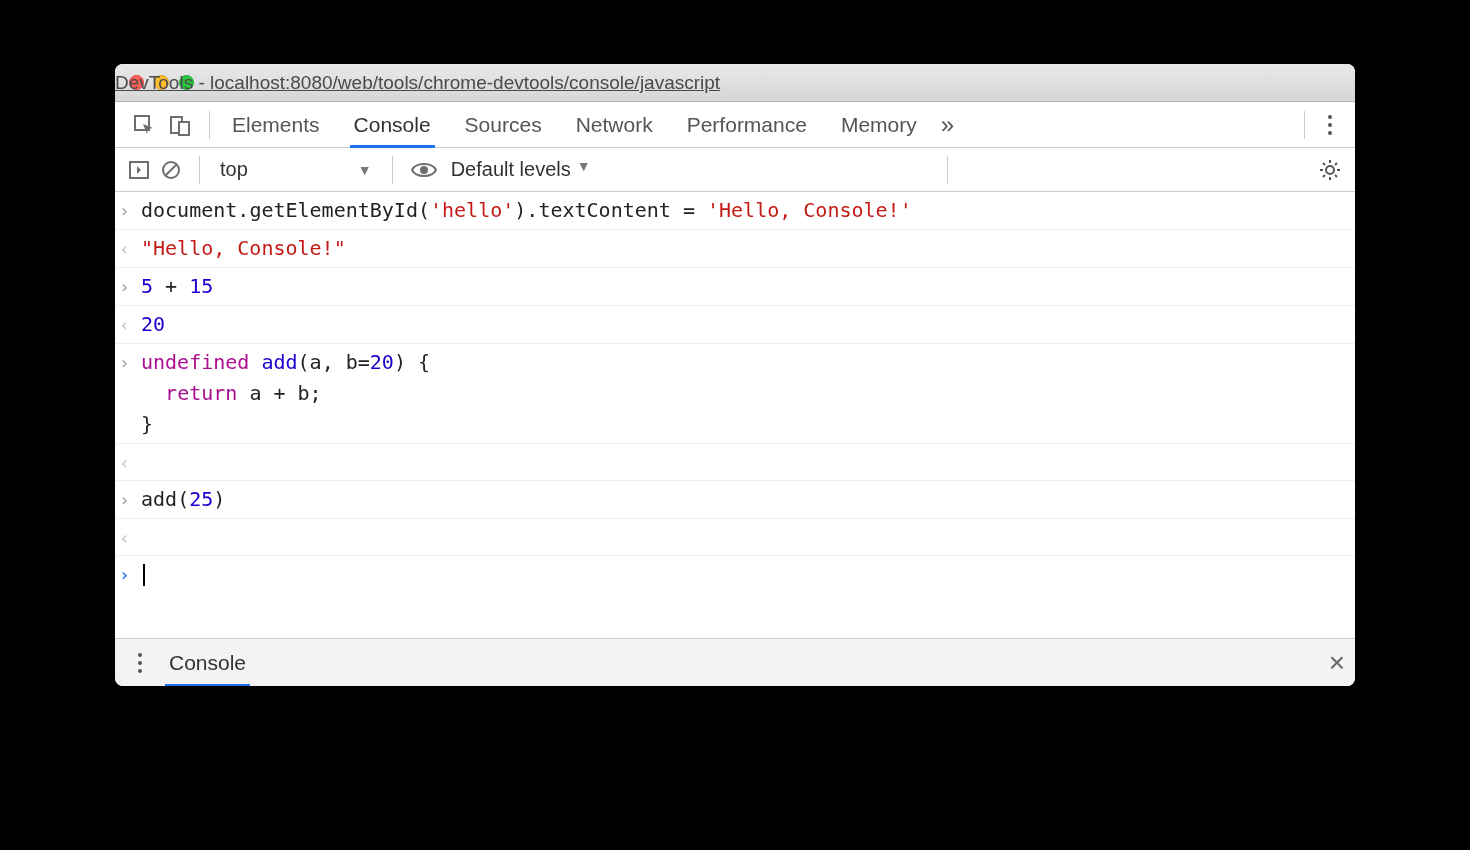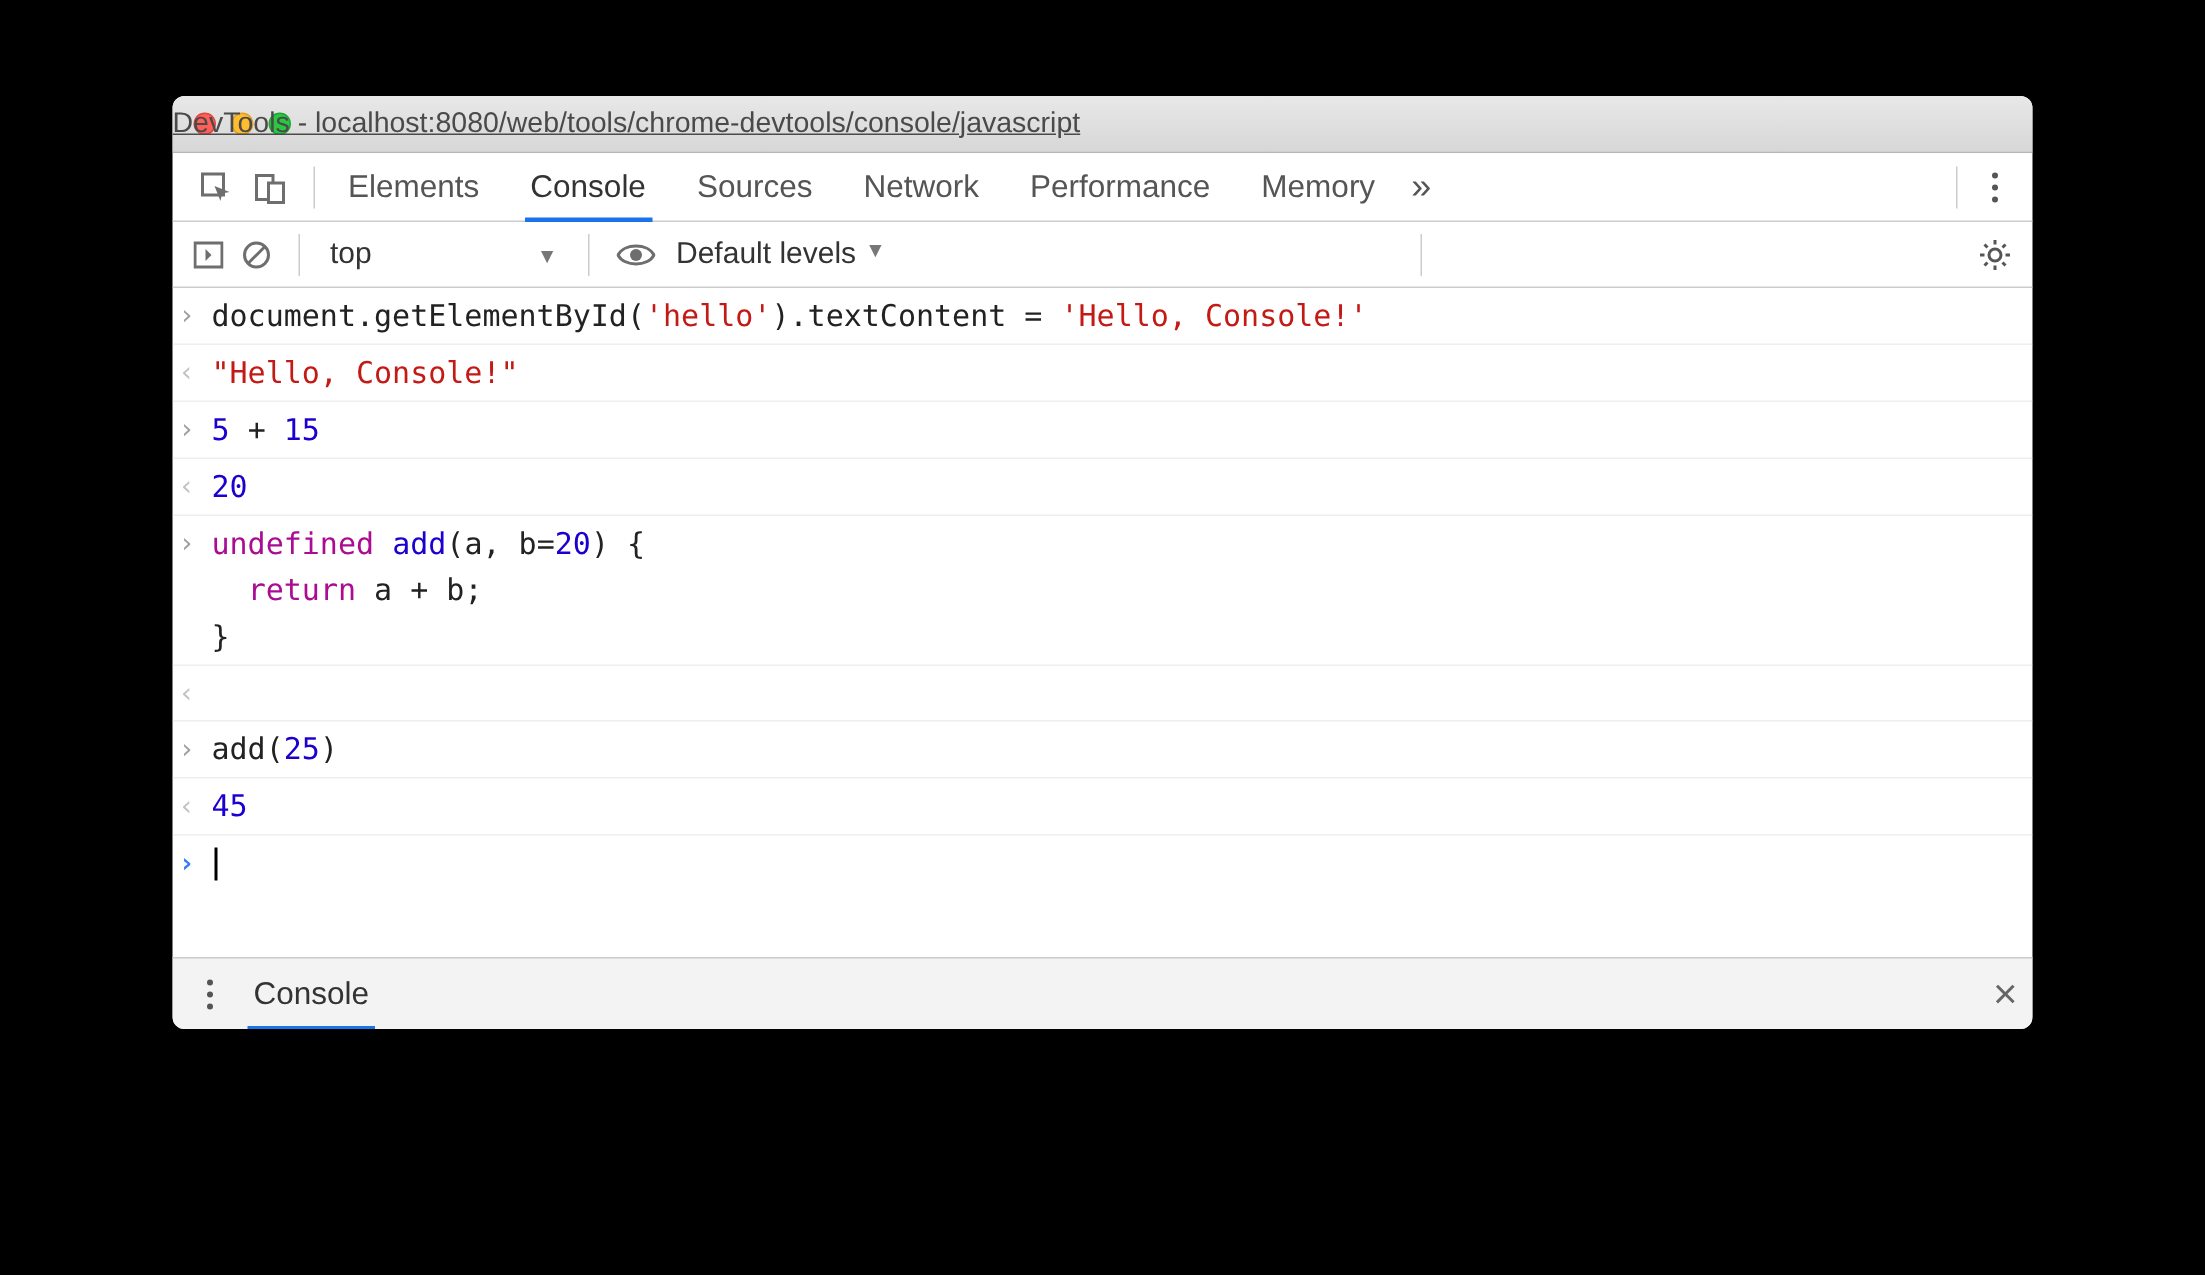--- a/index.html
+++ b/index.html
@@ -296,21 +296,20 @@
       </div>
       <div class="row output">
         <div class="gutter">‹</div>
       </div>
       <div class="row input">
         <div class="gutter">›</div>
         <div class="content"><span class="tok-prop">add</span><span class="tok-default">(</span><span class="tok-num">25</span><span class="tok-default">)</span></div>
       </div>
       <div class="row output">
         <div class="gutter">‹</div>
-        <div class="content"><span class="tok-num">45</span></div>
       </div>
       <div class="row prompt">
         <div class="gutter">›</div>
         <div class="content"><span class="cursor"></span></div>
       </div>
     </div>
 
   <div class="drawer">
     <div class="kebab">
         <span></span>

